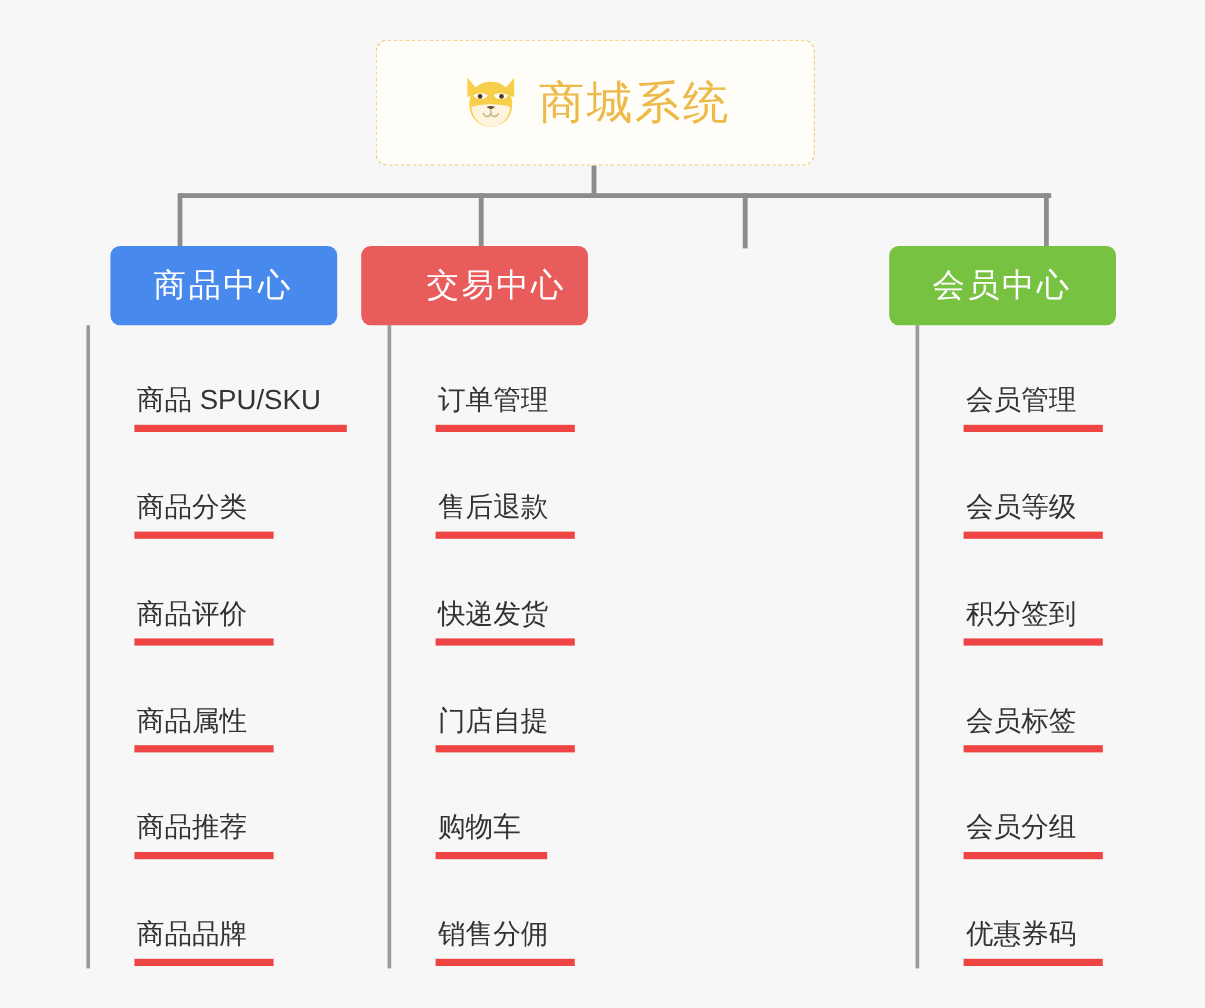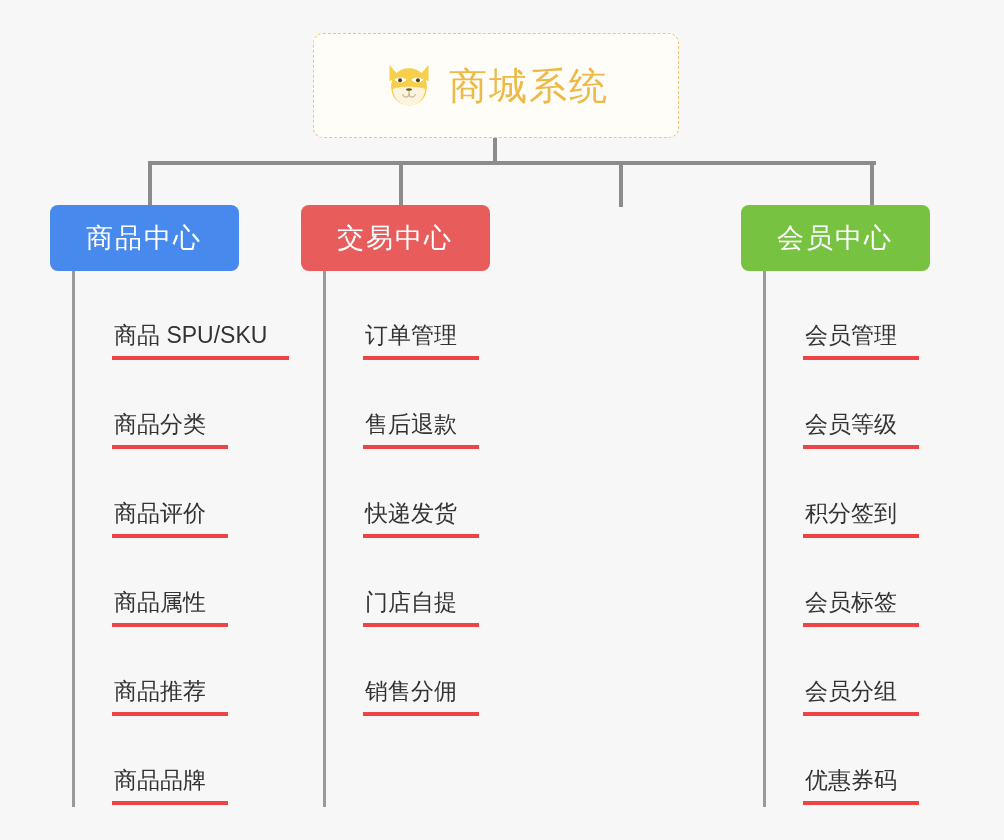--- a/index.html
+++ b/index.html
@@ -63,31 +63,31 @@
     display: flex;
     align-items: flex-end;
     padding-left: 40px;
   }
   .leaf-label {
     font-size: 23px;
     color: #333333;
     line-height: 1;
     padding-bottom: 9px;
     white-space: nowrap;
-    border-bottom: 4px solid #ef4444;
+    border-bottom: 6px solid #ef4444;
     padding-right: 22px;
     padding-left: 2px;
   }
 
   
   #col-0 { left: 50px; }
   #col-1 { left: 301px; }
   #col-2 { left: 521px; }
   #col-3 { left: 741px; }
-  #col-0 .cat-box { width: 189px; }
+  #col-0 .cat-box { width: 189px; margin-left: 42px; }
   #col-1 .cat-box { width: 189px; }
   #col-2 .cat-box { width: 189px; }
   #col-3 .cat-box { width: 189px; }
 </style>
 </head>
 <body style="background: rgb(247, 247, 247);">
 
 <div id="stage">
 
   <div class="root-card" style="background: rgb(255, 253, 248); border-color: rgb(240, 198, 116);">
@@ -136,36 +136,39 @@
       <div class="leaf">
           <span class="leaf-label">商品推荐</span>
         </div>
       <div class="leaf">
           <span class="leaf-label">商品品牌</span>
         </div>
     </div>
   </div>
 
   <div class="col" id="col-1">
-    <div class="cat-box" style="background: rgb(232, 92, 92);">
+    <div class="cat-box" style="background: rgb(232, 92, 92); justify-content: center;">
       <span>交易中心</span>
     </div>
     <div class="trunk" style="height: 536px;"></div>
     <div class="leaf-list">
       <div class="leaf">
           <span class="leaf-label">订单管理</span>
         </div>
       <div class="leaf">
           <span class="leaf-label">售后退款</span>
         </div>
       <div class="leaf">
           <span class="leaf-label">快递发货</span>
         </div>
       <div class="leaf">
           <span class="leaf-label">门店自提</span>
+        </div>
+      <div class="leaf">
+          <span class="leaf-label">购物车</span>
         </div>
       <div class="leaf">
           <span class="leaf-label">销售分佣</span>
         </div>
     </div>
   </div>
 
 
   <div class="col" id="col-3">
     <div class="cat-box" style="background: rgb(120, 194, 66);">

